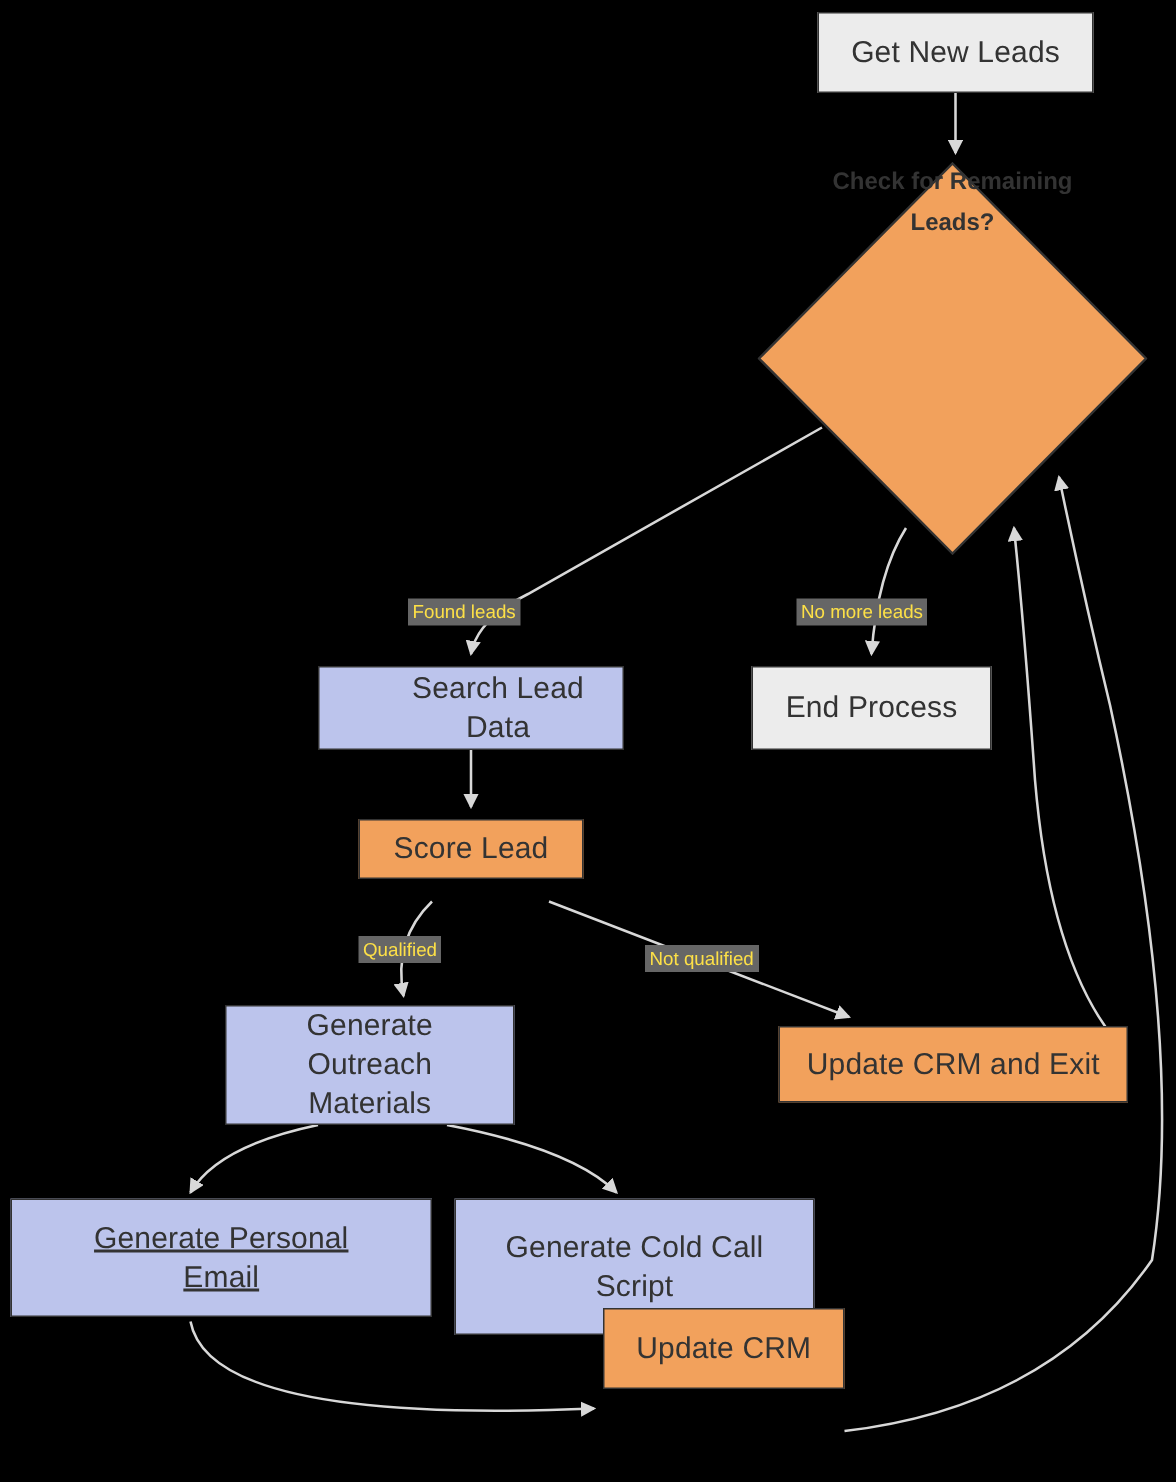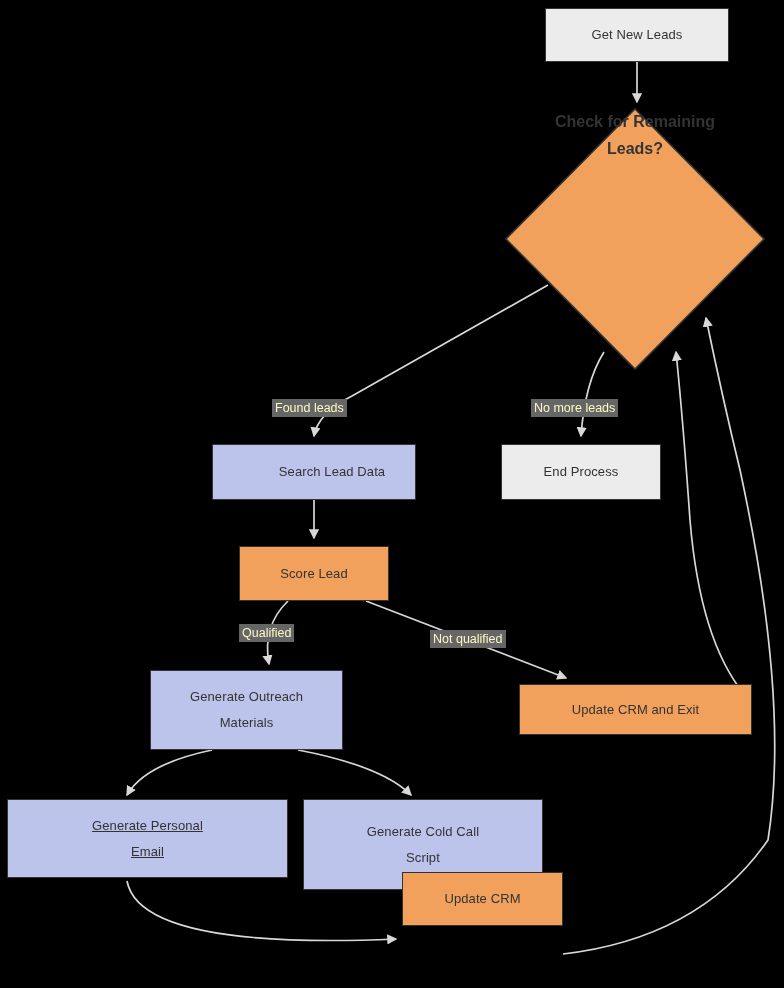--- a/index.html
+++ b/index.html
@@ -28,21 +28,21 @@
   }
   .node {
     position: absolute;
     box-sizing: border-box;
     display: flex;
     align-items: center;
     justify-content: flex-start;
     text-align: center;
     border: 1.4px solid #333333;
     color: #333333;
-    font-size: 13px;
+    font-size: 20px;
     line-height: 26px;
     letter-spacing: 0.1px;
   }
   .node-label {
     display: block;
     width: 100%;
     padding: 0 10px;
     box-sizing: border-box;
     white-space: pre-line;
   }
@@ -70,21 +70,21 @@
     color: #333333;
     font-size: 16px;
     line-height: 27px;
     white-space: pre-line;
     pointer-events: none;
   }
 
   .edge-label {
     position: absolute;
     background: #666666;
-    color: #fef9c3;
+    color: #fde047;
     font-size: 12.5px;
     line-height: 18px;
     padding: 0px 3px;
     white-space: nowrap;
     box-sizing: border-box;
   }
 </style>
 </head>
 <body>
 
@@ -137,21 +137,21 @@
   </div>
 
   <div class="node n-process" style="left:212px; top:444px; width:204px; height:56px;padding-left:36px;">
     <span class="node-label">Search Lead Data</span>
   </div>
 
   <div class="node n-terminal" style="left:501px; top:444px; width:160px; height:56px;">
     <span class="node-label">End Process</span>
   </div>
 
-  <div class="node n-accent" style="left:239px; top:546px; width:150px; height:55px;">
+  <div class="node n-accent" style="left:239px; top:546px; width:150px; height:40px;">
     <span class="node-label">Score Lead</span>
   </div>
 
   <div class="node n-process" style="left:150px; top:670px; width:193px; height:80px;">
     <span class="node-label">Generate Outreach
 Materials</span>
   </div>
 
   <div class="node n-accent" style="left:519px; top:684px; width:233px; height:51px;">
     <span class="node-label">Update CRM and Exit</span>

